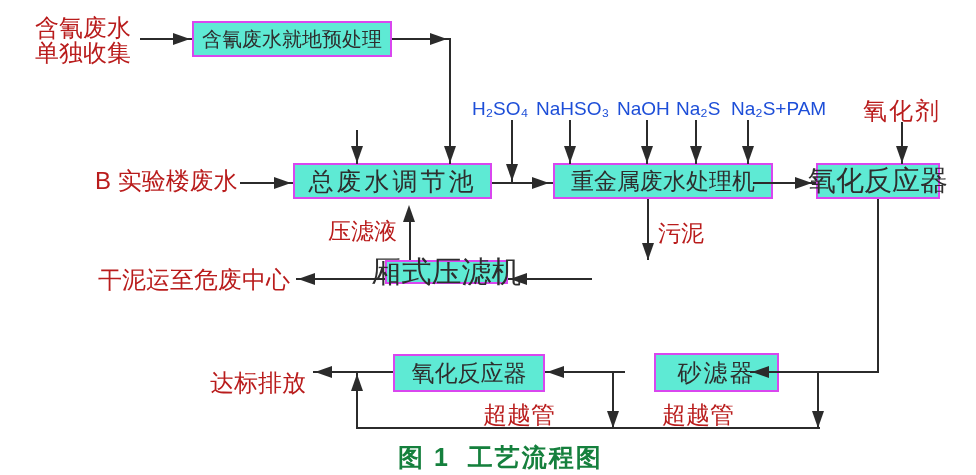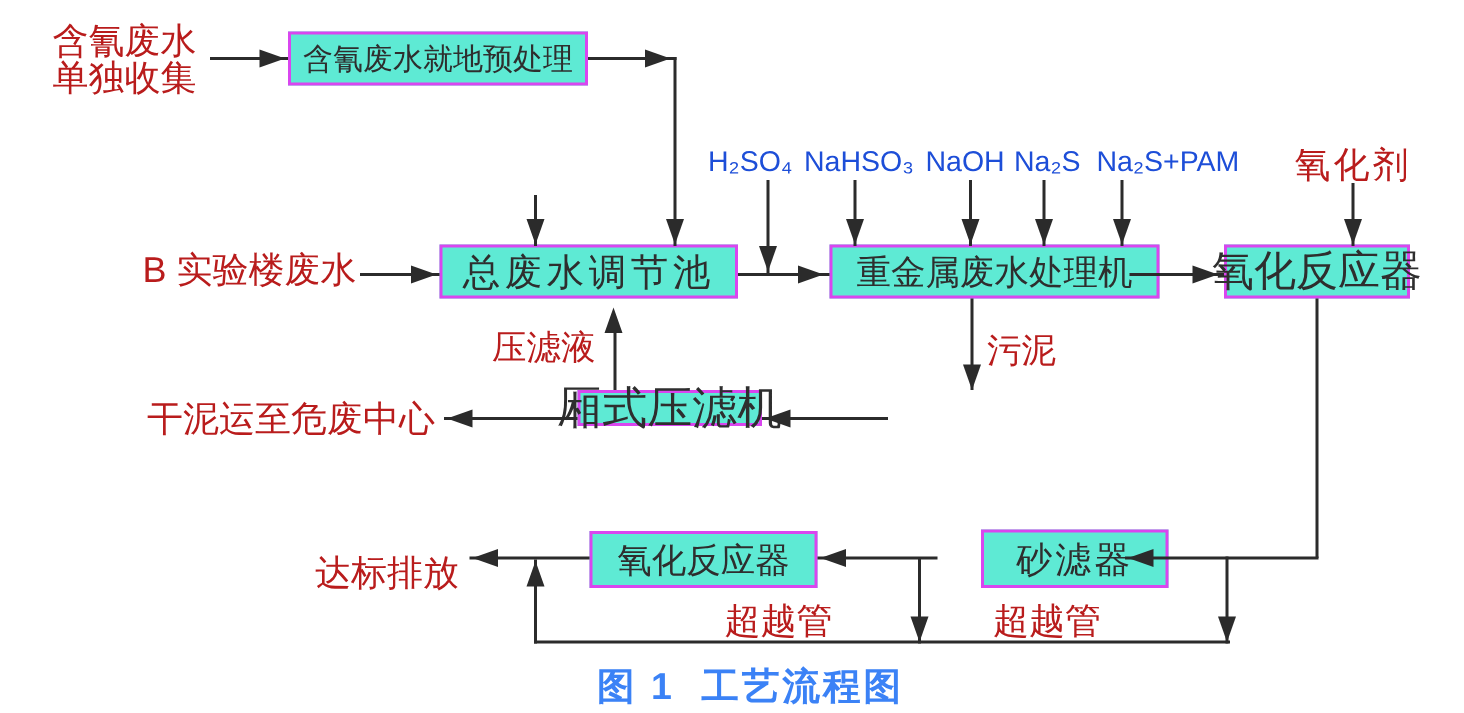--- a/index.html
+++ b/index.html
@@ -17,21 +17,21 @@
   .chem{font-size:19px;color:#1d4ed8;}
   .hline{position:absolute;height:2px;background:#2b2b2b;}
   .vline{position:absolute;width:2px;background:#2b2b2b;}
   .arr{position:absolute;width:0;height:0;}
   .arr-r{border-top:6px solid transparent;border-bottom:6px solid transparent;border-left:17px solid #2b2b2b;}
   .arr-l{border-top:6px solid transparent;border-bottom:6px solid transparent;border-right:17px solid #2b2b2b;}
   .arr-d{border-left:6px solid transparent;border-right:6px solid transparent;border-top:17px solid #2b2b2b;}
   .arr-u{border-left:6px solid transparent;border-right:6px solid transparent;border-bottom:17px solid #2b2b2b;}
   .caption{
     position:absolute;left:398px;top:441px;font-size:25px;font-weight:bold;
-    letter-spacing:2px;white-space:pre;color:#3b82f6;
+    letter-spacing:2px;white-space:pre;color:#15803d;
   }
 </style>
 </head>
 <body>
 
 <div class="canvas">
 
   <div class="box" style="left:192px;top:21px;width:200px;height:36px;font-size:20px;">含氰废水就地预处理</div>
 
   <div class="box" style="left:293px;top:163px;width:199px;height:36px;font-size:25px;letter-spacing:3px;">总废水调节池</div>

